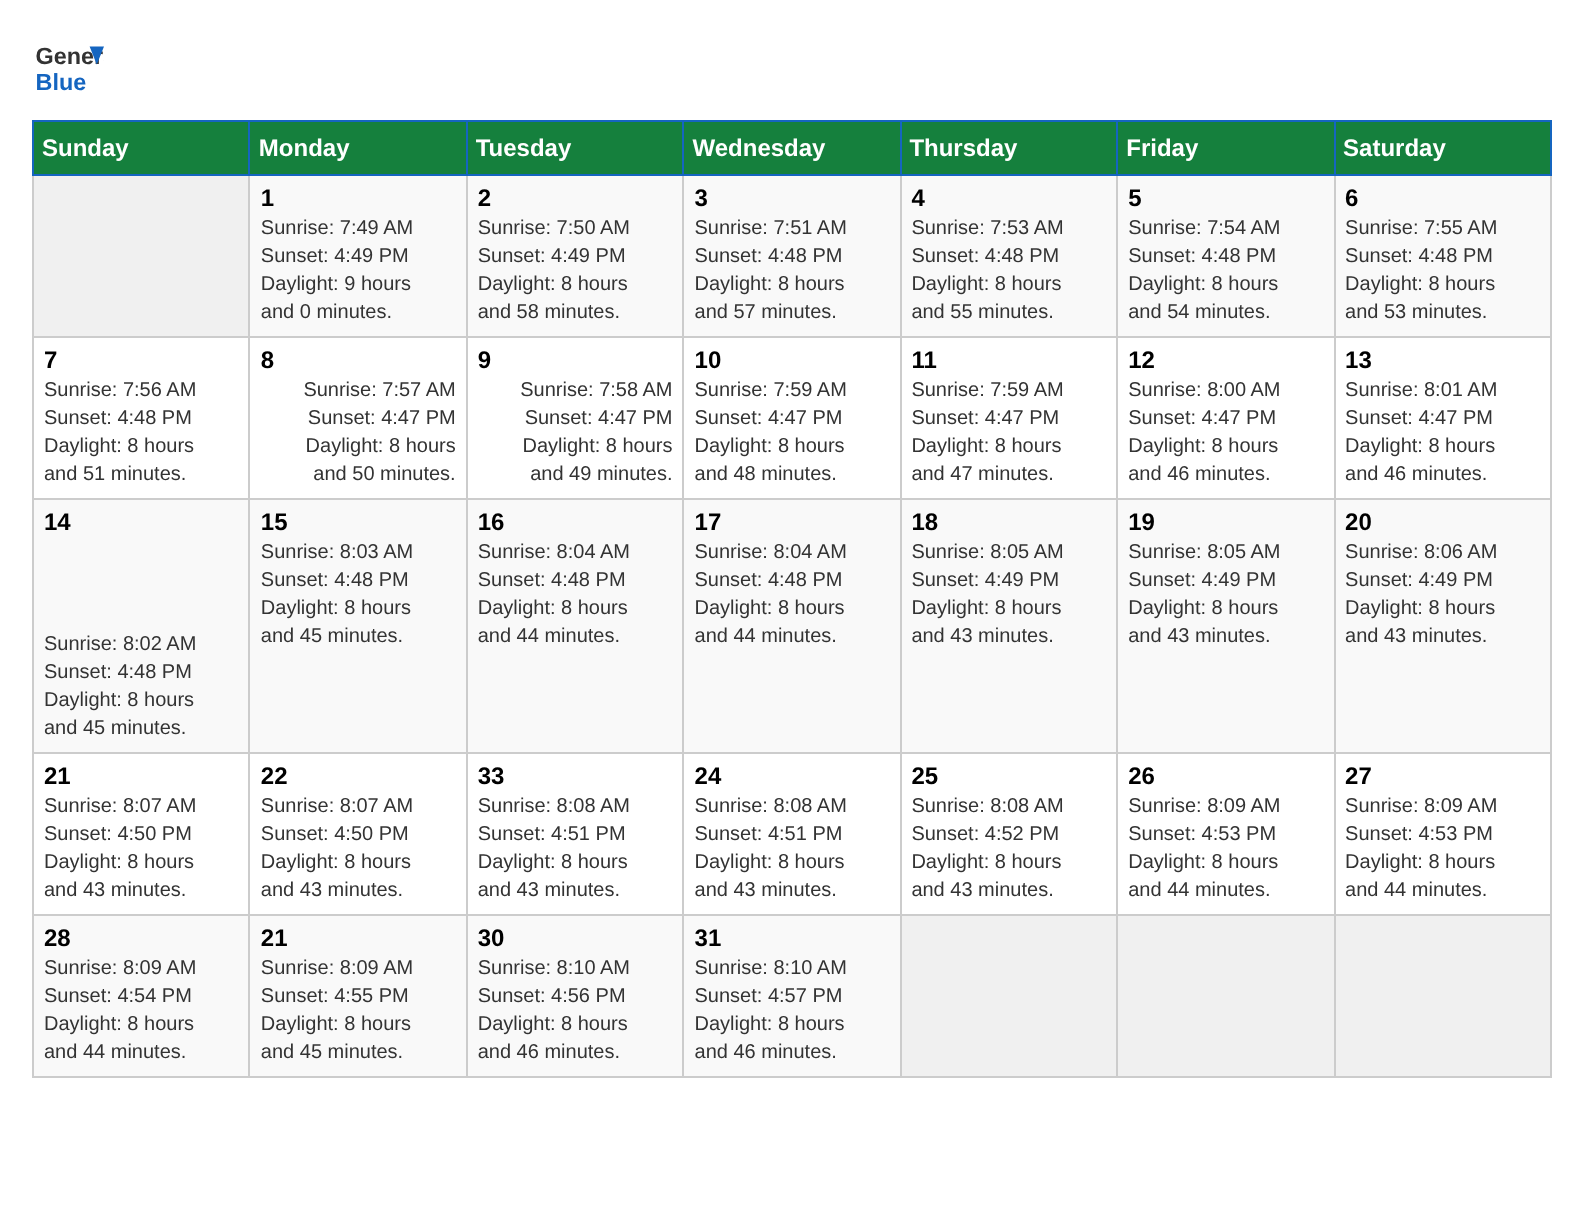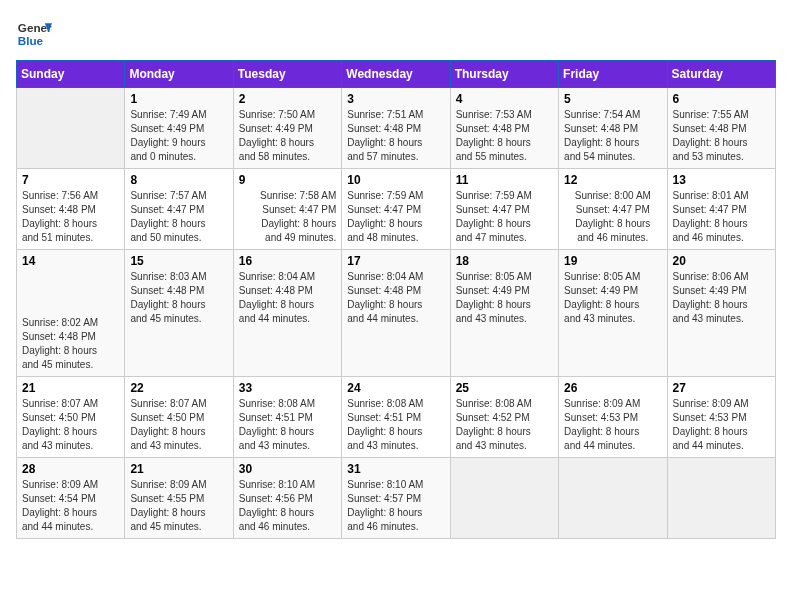--- a/index.html
+++ b/index.html
@@ -36,21 +36,21 @@
     .subtitle {
       font-size: 14px;
       color: #555;
     }
     table {
       width: 100%;
       border-collapse: collapse;
       font-size: 11px;
     }
     thead tr th {
-      background-color: #6d28d9;
+      background-color: #15803d;
       color: #fff;
       padding: 6px 4px;
       text-align: left;
       font-size: 12px;
       font-weight: bold;
       border: 1px solid #1565C0;
     }
     tbody tr td {
       border: 1px solid #ccc;
       padding: 4px 5px;
@@ -157,21 +157,21 @@
       <tr>
         <td>
           <span class="day-number">7</span>
           <div class="day-info" style="white-space: pre-line;">Sunrise: 7:56 AM
 Sunset: 4:48 PM
 Daylight: 8 hours
 and 51 minutes.</div>
         </td>
         <td>
           <span class="day-number">8</span>
-          <div class="day-info" style="white-space: pre-line;">Sunrise: 7:57 AM
+          <div class="day-info" style="white-space: pre-line; text-align: right;">Sunrise: 7:57 AM
 Sunset: 4:47 PM
 Daylight: 8 hours
 and 50 minutes.</div>
         </td>
         <td>
           <span class="day-number">9</span>
           <div class="day-info" style="white-space: pre-line; text-align: right;">Sunrise: 7:58 AM
 Sunset: 4:47 PM
 Daylight: 8 hours
 and 49 minutes.</div>
@@ -185,21 +185,21 @@
         </td>
         <td>
           <span class="day-number">11</span>
           <div class="day-info" style="white-space: pre-line;">Sunrise: 7:59 AM
 Sunset: 4:47 PM
 Daylight: 8 hours
 and 47 minutes.</div>
         </td>
         <td>
           <span class="day-number">12</span>
-          <div class="day-info" style="white-space: pre-line; text-align: center;">Sunrise: 8:00 AM
+          <div class="day-info" style="white-space: pre-line;">Sunrise: 8:00 AM
 Sunset: 4:47 PM
 Daylight: 8 hours
 and 46 minutes.</div>
         </td>
         <td>
           <span class="day-number">13</span>
           <div class="day-info" style="white-space: pre-line;">Sunrise: 8:01 AM
 Sunset: 4:47 PM
 Daylight: 8 hours
 and 46 minutes.</div>

